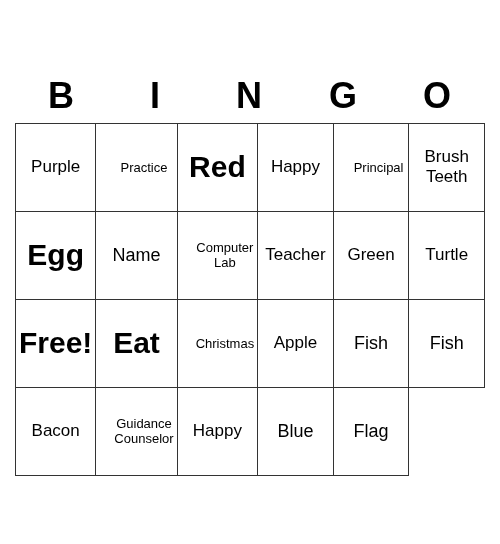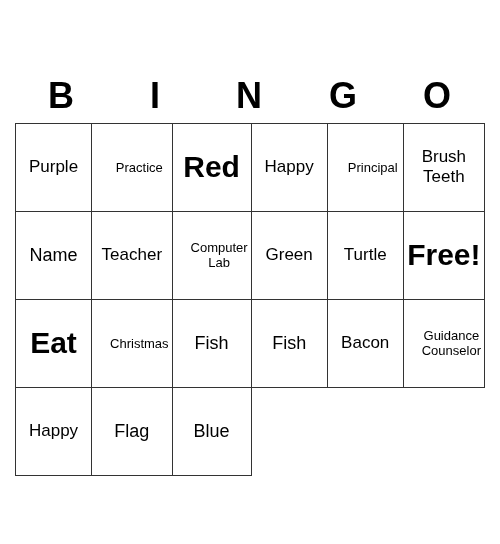--- a/index.html
+++ b/index.html
@@ -101,58 +101,64 @@
       <div class="bingo-cell">
         <span class="text-medium">Happy</span>
       </div>
       <div class="bingo-cell">
         <span class="text-small">Principal</span>
       </div>
       <div class="bingo-cell">
         <span class="text-medium">Brush<br>Teeth</span>
       </div>
       <div class="bingo-cell">
+        <span class="text-xlarge">Egg</span>
+      </div>
+      <div class="bingo-cell">
         <span class="text-large">Name</span>
       </div>
       <div class="bingo-cell">
-        <span class="text-medium">Teacher</span>
+        <span class="text-small">Computer<br>Lab</span>
       </div>
       <div class="bingo-cell">
-        <span class="text-small">Computer<br>Lab</span>
+        <span class="text-medium">Teacher</span>
       </div>
       <div class="bingo-cell">
         <span class="text-medium">Green</span>
       </div>
       <div class="bingo-cell">
         <span class="text-medium">Turtle</span>
       </div>
       <div class="bingo-cell">
         <span class="text-xlarge">Free!</span>
       </div>
       <div class="bingo-cell">
         <span class="text-xlarge">Eat</span>
       </div>
       <div class="bingo-cell">
         <span class="text-small">Christmas</span>
       </div>
       <div class="bingo-cell">
+        <span class="text-medium">Apple</span>
+      </div>
+      <div class="bingo-cell">
         <span class="text-large">Fish</span>
       </div>
       <div class="bingo-cell">
         <span class="text-large">Fish</span>
       </div>
       <div class="bingo-cell">
         <span class="text-medium">Bacon</span>
       </div>
       <div class="bingo-cell">
         <span class="text-small">Guidance<br>Counselor</span>
       </div>
       <div class="bingo-cell">
         <span class="text-medium">Happy</span>
       </div>
       <div class="bingo-cell">
-        <span class="text-large">Flag</span>
+        <span class="text-large">Blue</span>
       </div>
       <div class="bingo-cell">
-        <span class="text-large">Blue</span>
+        <span class="text-large">Flag</span>
       </div>
     </div>
 </div>
 
 </body></html>

